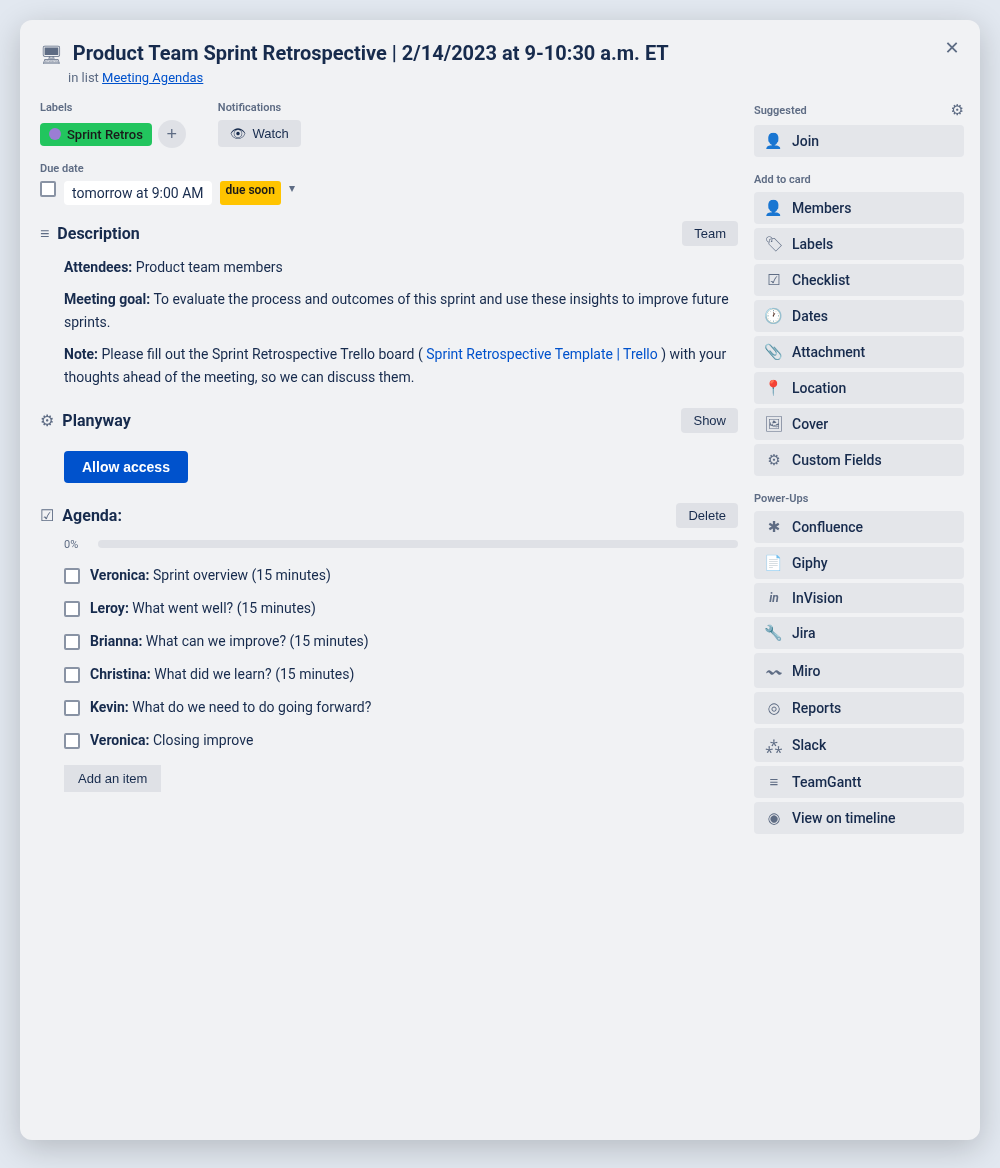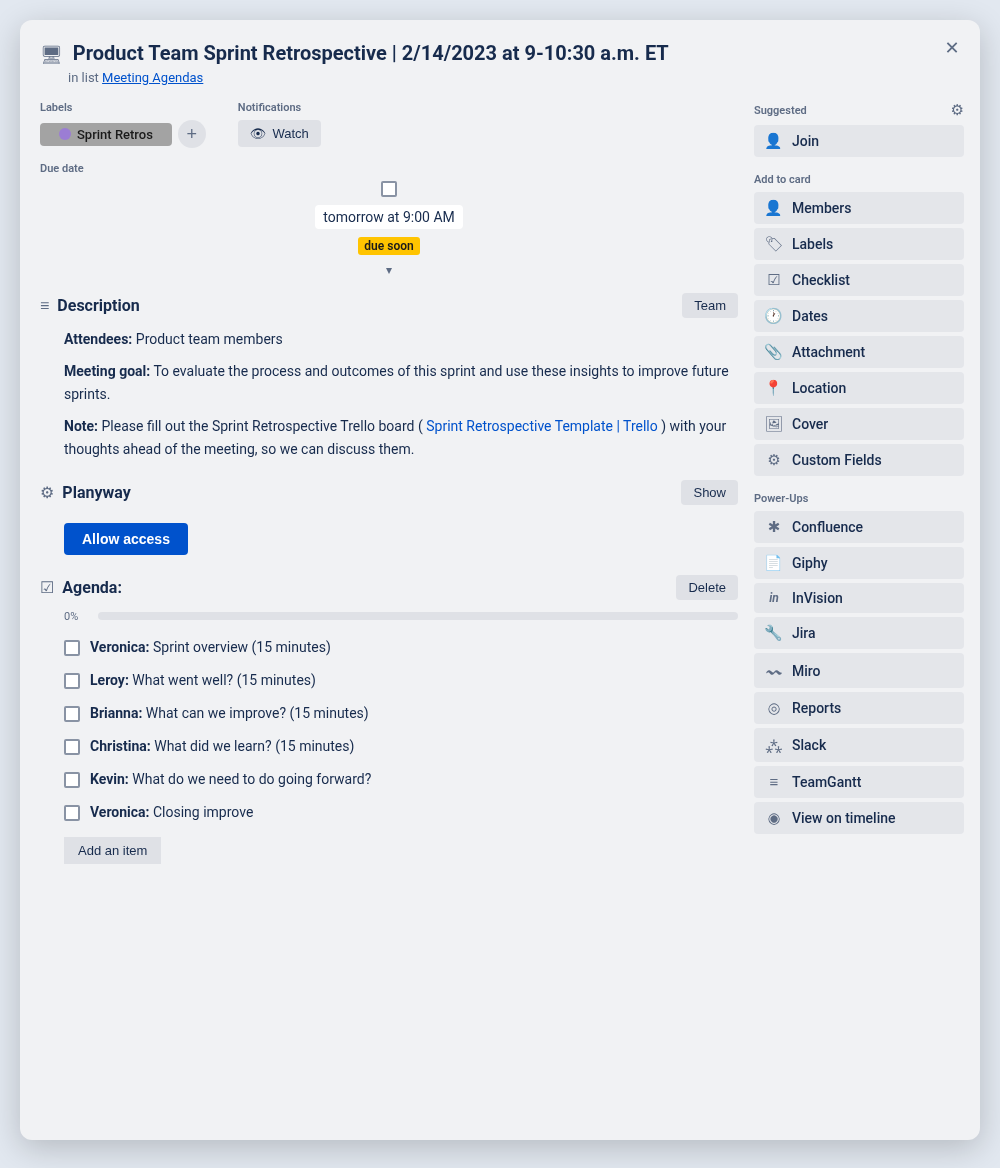--- a/index.html
+++ b/index.html
@@ -94,24 +94,24 @@
       color: #5e6c84;
       margin-bottom: 6px;
       text-transform: none;
     }
     .label-chips {
       display: flex;
       align-items: center;
       gap: 6px;
     }
     .label-chip {
-      background: #a3a3a3;
+      background: #22c55e;
       color: #1a1a1a;
       border-radius: 4px;
-      padding: 4px 19px;
+      padding: 4px 9px;
       font-size: 13px;
       font-weight: 500;
       display: flex;
       align-items: center;
       gap: 6px;
     }
     .label-dot {
       width: 12px;
       height: 12px;
       border-radius: 50%;
@@ -143,23 +143,21 @@
       align-items: center;
       gap: 6px;
       font-weight: 500;
     }
     
     .due-date-section {
       margin-bottom: 16px;
     }
     .due-date-row {
       display: flex;
-      align-items: center;
       gap: 8px;
-      flex-direction: column;
     }
     .checkbox-empty {
       width: 16px;
       height: 16px;
       border: 2px solid #8993a4;
       border-radius: 2px;
       background: #fff;
       flex-shrink: 0;
       cursor: pointer;
     }

